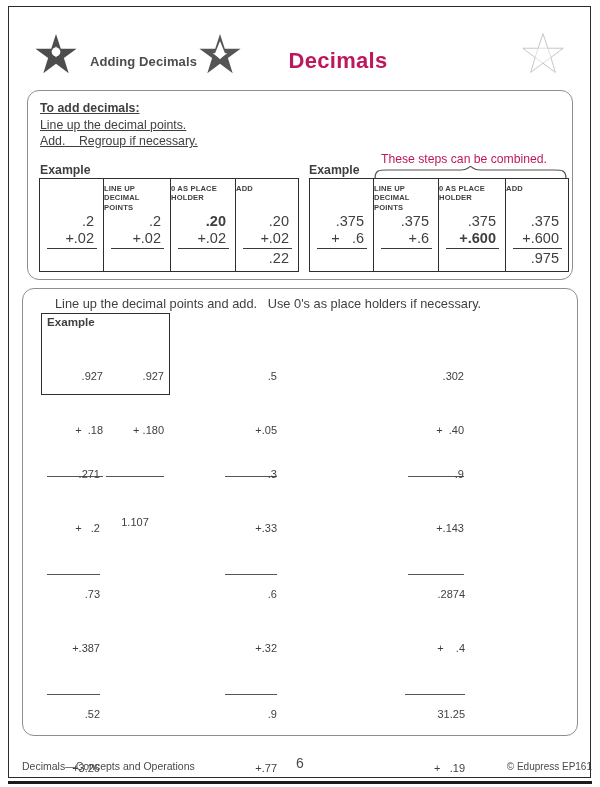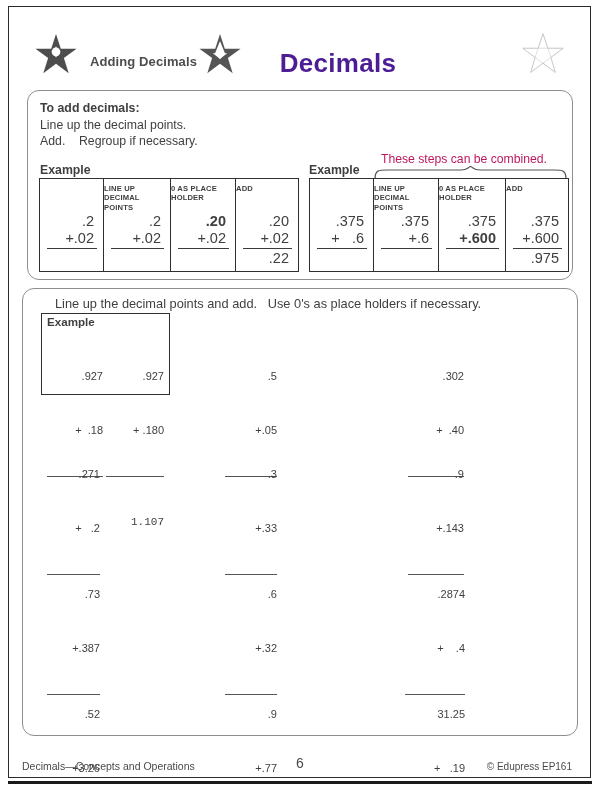--- a/index.html
+++ b/index.html
@@ -21,33 +21,33 @@
 
   
   #header{position:absolute;left:8px;top:6px;width:583px;height:80px;}
   .star{position:absolute;}
   #title-adding{
     position:absolute;left:82px;top:48px;
     font-size:13px;font-weight:bold;color:#4d4d4d;letter-spacing:.1px;
   }
   #title-main{
     position:absolute;left:330px;top:42px;transform:translateX(-50%);
-    font-size:26px;font-weight:bold;color:#4c1d95;letter-spacing:.3px;
+    font-size:22px;font-weight:bold;color:#be185d;letter-spacing:.3px;
   }
 
   
   .panel{
     position:absolute;border:1px solid #8e8e8e;border-radius:12px;
     background:#ffffff;box-sizing:border-box;
   }
   #instruction-panel{left:27px;top:90px;width:546px;height:190px;}
   #exercise-panel{left:22px;top:288px;width:556px;height:448px;}
 
   
-  #instr-text{position:absolute;left:40px;top:100px;width:525px;line-height:16.5px;font-size:12.3px;color:#3f3f3f;}
+  #instr-text{position:absolute;left:40px;top:100px;width:525px;line-height:16.5px;font-size:12.3px;color:#3f3f3f;text-decoration:underline;}
   #instr-text .bold{font-weight:bold;}
   #instr-text .ln{display:block;white-space:pre;}
 
   .example-label{position:absolute;font-size:12.3px;font-weight:bold;color:#3f3f3f;}
   #ex1-label{left:40px;top:163px;}
   #ex2-label{left:309px;top:163px;}
 
   #combined-note{
     position:absolute;left:381px;top:152px;font-size:12.2px;color:#be185d;white-space:nowrap;
   }
@@ -96,21 +96,21 @@
     position:absolute;left:41px;top:313px;width:129px;height:82px;
     border:1px solid #2f2f2f;box-sizing:border-box;
   }
   #worked-label{
     position:absolute;left:47px;top:315px;font-size:11.6px;font-weight:bold;color:#3f3f3f;
   }
 
   .prob{position:absolute;font-size:11px;color:#3f3f3f;line-height:18px;white-space:pre;}
   .prob .row{text-align:right;}
   .prob .bar{height:1px;background:#555;margin-top:1px;}
-  .prob .ans{text-align:right;font-family:Liberation Mono, monospace;}
+  .prob .ans{text-align:center;}
 </style>
 </head>
 <body>
 
 <div id="page-frame"></div>
 <div id="page-bottom-rule"></div>
 
 <div id="header">
 
   <span class="star" style="left:26px;top:27px;">
@@ -355,13 +355,13 @@
 
 <div class="prob" style="left:405px;top:669px;width:60px;">
   <div class="row">31.25</div>
   <div class="row">+   .19</div>
   
   <div class="ans"></div>
 </div>
 
 <div style="position:absolute;left:22px;top:760px;font-size:10.5px;color:#4a4a4a;">Decimals—Concepts and Operations</div>
 <div style="position:absolute;left:300px;top:755px;transform:translateX(-50%);font-size:14px;color:#4a4a4a;">6</div>
-<div style="position:absolute;right:28px;top:761px;font-size:10px;color:#4a4a4a;padding-left:44px;">© Edupress EP161</div>
+<div style="position:absolute;right:8px;top:761px;font-size:10px;color:#4a4a4a;padding-left:44px;">© Edupress EP161</div>
 
 </body></html>

